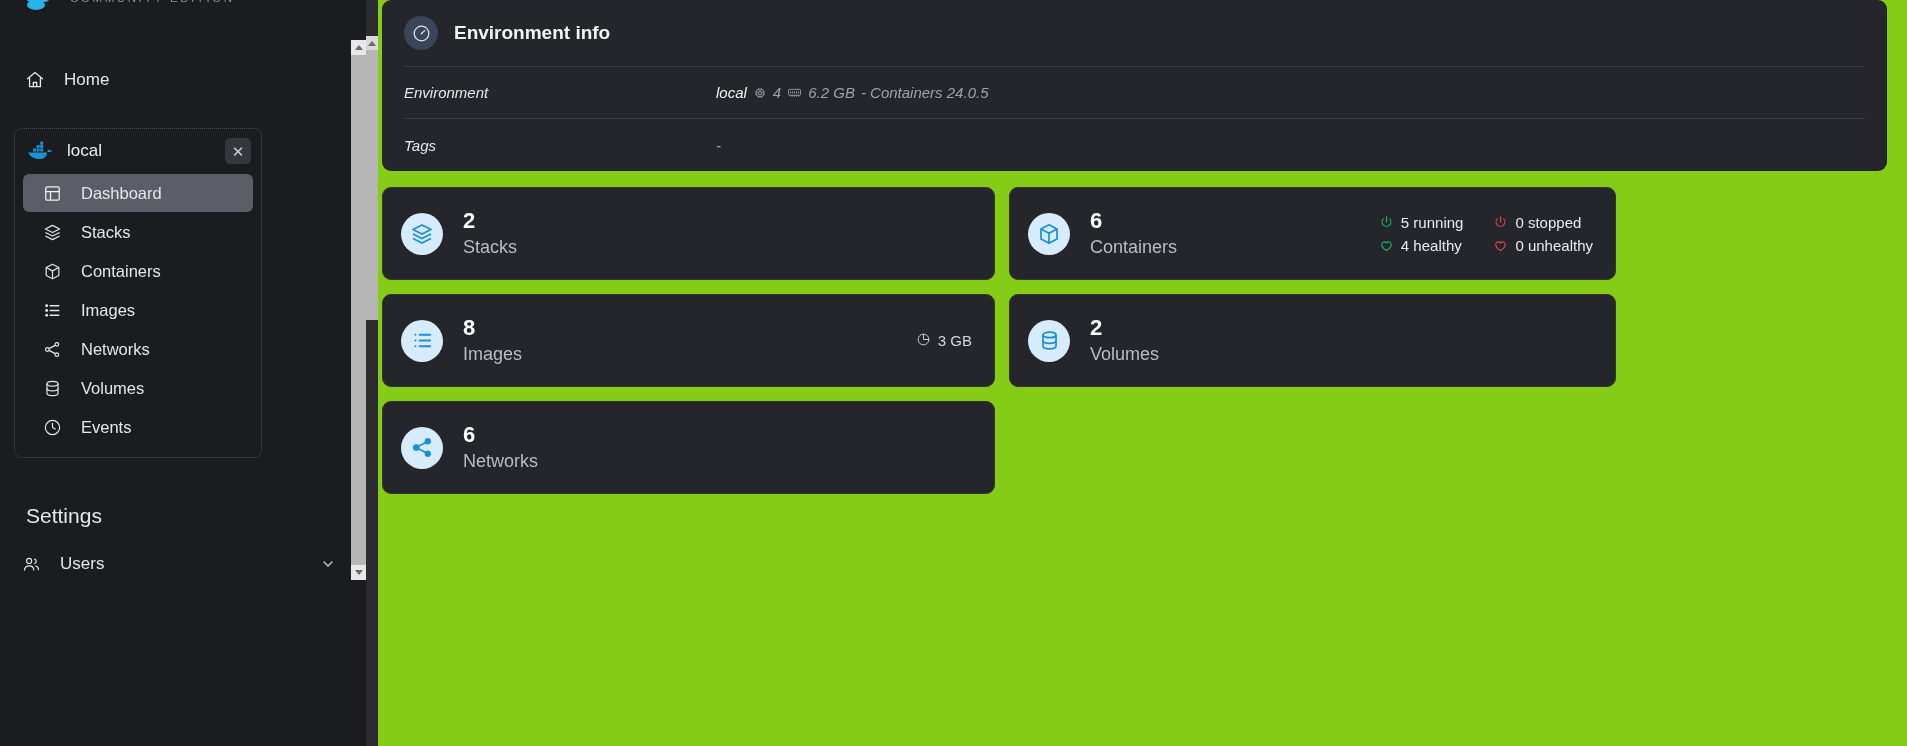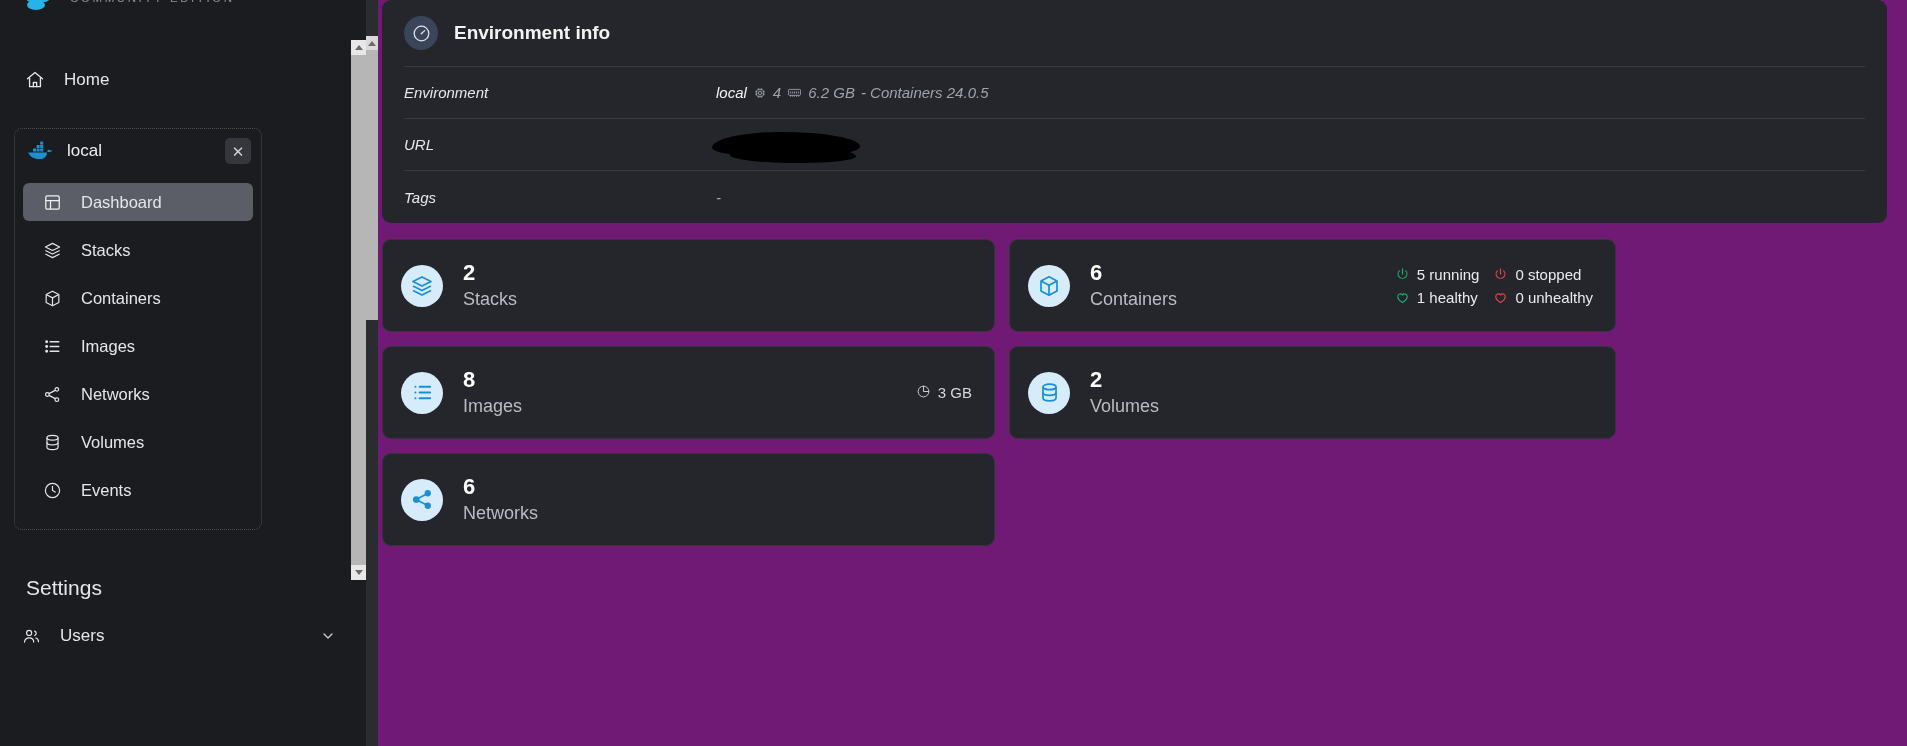--- a/index.html
+++ b/index.html
@@ -69,21 +69,21 @@
   .env-head .env-name { font-size: 17px; color: #eceef1; }
   .env-close {
     position: absolute; right: 10px; top: 9px;
     width: 26px; height: 26px; border-radius: 5px;
     background: #35373c;
     display: flex; align-items: center; justify-content: center;
     color: #cfd2d8; font-size: 15px; line-height: 1;
     cursor: pointer;
   }
   .env-nav { padding: 0 4px; }
-  .env-nav .nav-row { height: 38px; padding-left: 18px; border-radius: 6px; margin: 10px 4px; font-size: 16.5px; }
+  .env-nav .nav-row { height: 38px; padding-left: 18px; border-radius: 6px; margin: 1px 4px; font-size: 16.5px; }
   .env-nav .nav-row.active { background: #5b5e66; }
   .env-nav .nav-row .chev { right: 18px; }
 
   .settings-title {
     margin: 46px 0 0 26px;
     color: #e4e6ea; font-size: 21px;
   }
   .settings-nav { margin-top: 16px; }
   .settings-nav .nav-row { padding-left: 20px; }
   .settings-nav .nav-row .chev { right: 30px; }
@@ -107,21 +107,21 @@
     width: 15px; height: 510px; background: #b6b6b6;
   }
   .tri { width: 0; height: 0; border-left: 4px solid transparent; border-right: 4px solid transparent; }
   .tri-up { border-bottom: 5px solid #6b6b6b; }
   .tri-dn { border-top: 5px solid #6b6b6b; }
 
   
   .main {
     flex: 1 1 auto;
     height: 746px;
-    background: #701a75;
+    background: #84cc16;
     position: relative;
     overflow: hidden;
   }
   .main-scroll-track {
     position: absolute; left: 0; top: 0; width: 12px; height: 746px;
     background: #2b2c30;
   }
   .main-scroll-arrow {
     position: absolute; left: 0; top: 36px; width: 12px; height: 14px;
     background: #d9d9d9; display: flex; align-items: center; justify-content: center;
@@ -199,21 +199,21 @@
   .card-txt { display: flex; flex-direction: column; justify-content: center; }
   .card-count { color: #ffffff; font-size: 22px; font-weight: 700; line-height: 26px; }
   .card-label { color: #b9bcc4; font-size: 18px; line-height: 26px; }
   .card-right { margin-left: auto; display: flex; align-items: center; }
 
   .size-chip { display: flex; align-items: center; gap: 7px; color: #d4d7dd; font-size: 15px; }
 
   .status-grid {
     display: grid;
     grid-template-columns: auto auto;
-    gap: 6px 14px;
+    gap: 6px 30px;
     font-size: 15px;
   }
   .status-item { display: flex; align-items: center; gap: 7px; color: #e9ebef; white-space: nowrap; }
   .st-green { color: #12b76a; display: inline-flex; }
   .st-red { color: #e5484d; display: inline-flex; }
 </style>
 </head>
 <body>
 
 <div class="app">
@@ -421,26 +421,20 @@
                   <rect x="2.5" y="7" width="19" height="9.5" rx="1.2"></rect>
                   <path d="M5.6 16.5v2.2M8.6 16.5v2.2M11.9 16.5v2.2M15.2 16.5v2.2M18.3 16.5v2.2"></path>
                   <path d="M6 10.2v3.4M9 10.2v3.4M12 10.2v3.4M15 10.2v3.4M18 10.2v3.4"></path>
                 </svg>
               </span>
               <span>6.2 GB</span>
               <span>- Containers 24.0.5</span>
             </span>
           </div>
 
-          <div class="info-row">
-            <span class="info-key">URL</span>
-            <span class="info-val">
-              <span class="redaction"></span>
-            </span>
-          </div>
 
 
           <div class="info-row">
             <span class="info-key">Tags</span>
             <span class="info-val">-</span>
           </div>
 
         </div>
       </section>
 
@@ -491,21 +485,21 @@
                   </svg>
                 </span>
                 <span>0 stopped</span>
               </span>
               <span class="status-item">
                 <span class="st-green">
                   <svg viewBox="0 0 24 24" width="15" height="15" fill="none" stroke="currentColor" stroke-width="1.8" stroke-linejoin="round">
                     <path d="M12 20s-7.5-4.6-7.5-9.4A4.1 4.1 0 0 1 12 8a4.1 4.1 0 0 1 7.5 2.6C19.5 15.4 12 20 12 20z"></path>
                   </svg>
                 </span>
-                <span>1 healthy</span>
+                <span>4 healthy</span>
               </span>
               <span class="status-item">
                 <span class="st-red">
                   <svg viewBox="0 0 24 24" width="15" height="15" fill="none" stroke="currentColor" stroke-width="1.8" stroke-linejoin="round">
                     <path d="M12 20s-7.5-4.6-7.5-9.4A4.1 4.1 0 0 1 12 8a4.1 4.1 0 0 1 7.5 2.6C19.5 15.4 12 20 12 20z"></path>
                   </svg>
                 </span>
                 <span>0 unhealthy</span>
               </span>
             </span>

